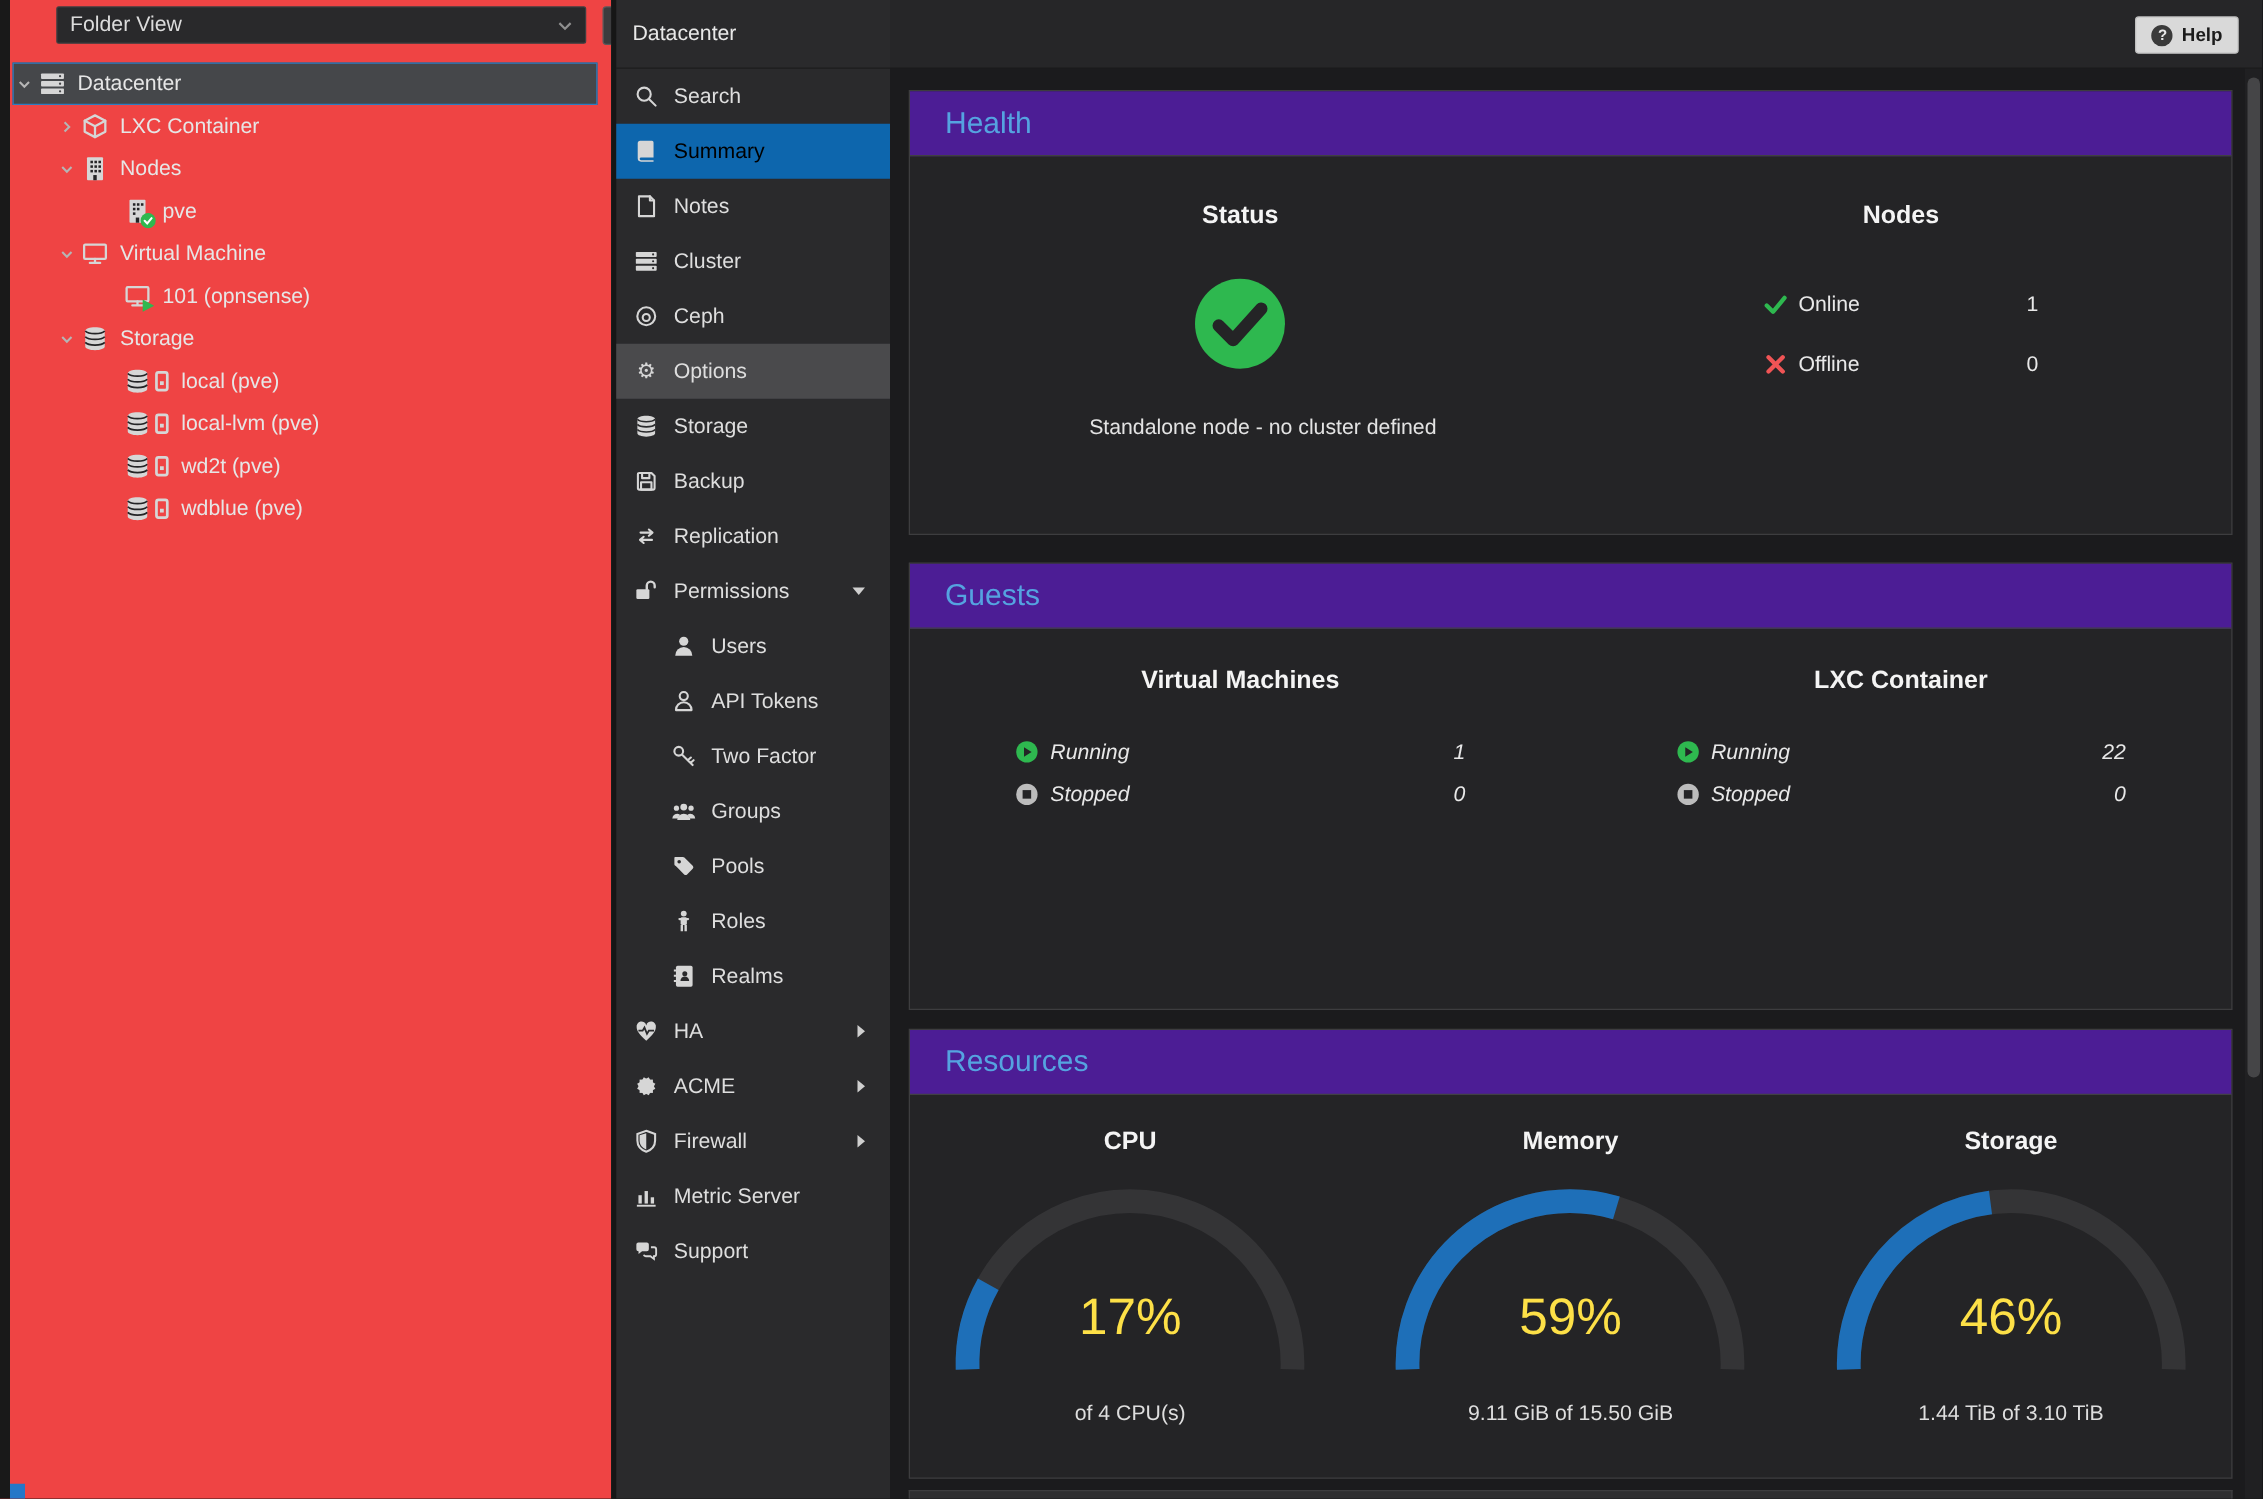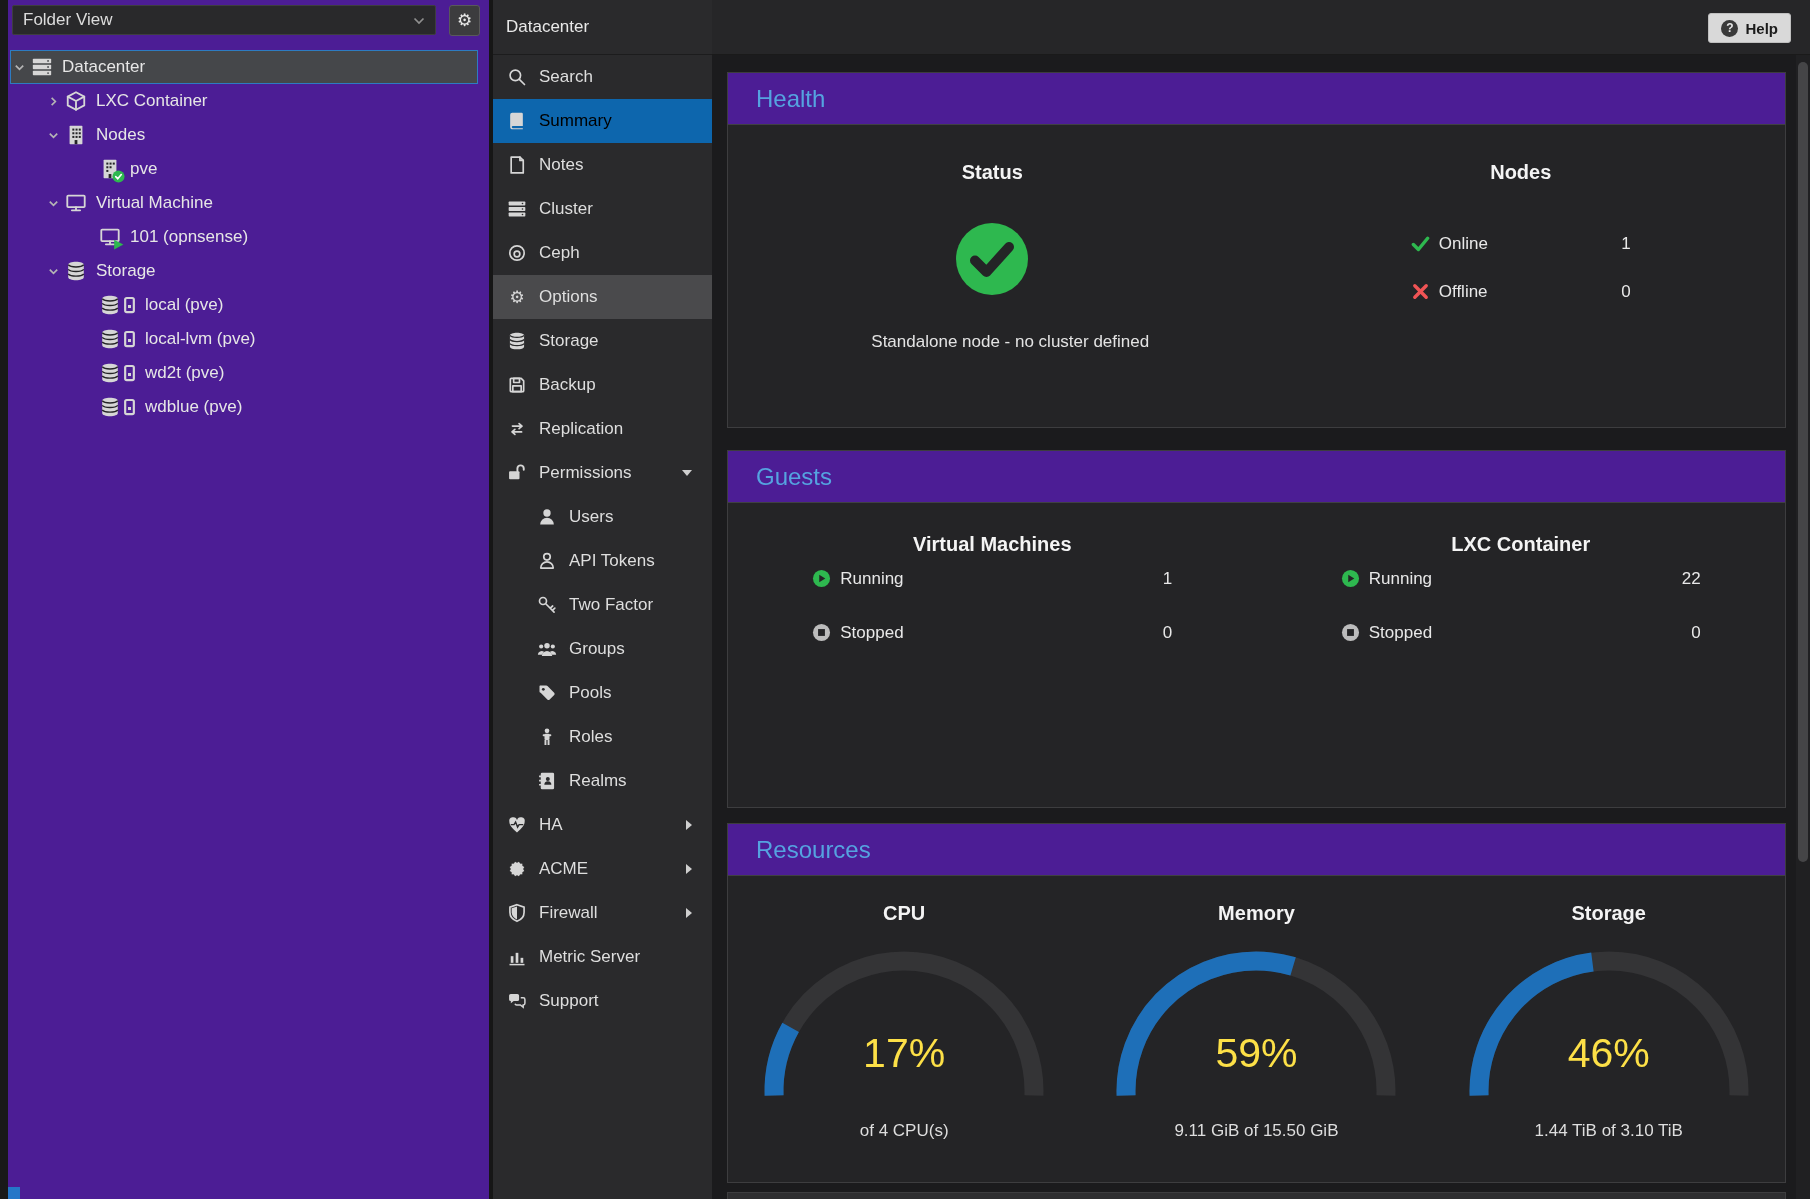--- a/index.html
+++ b/index.html
@@ -2,21 +2,21 @@
 <html><head>
 <meta charset="utf-8">
 <style>
   * { margin:0; padding:0; box-sizing:border-box; }
   html,body { width:1810px; height:1199px; background:#151515; overflow:hidden;
               font-family:"Liberation Sans","DejaVu Sans",sans-serif; }
   .stage { position:relative; width:1810px; height:1199px; background:#1b1b1d; }
 
   
   .left-panel { position:absolute; left:0; top:0; width:489px; height:1199px;
-                background:#4c1d95; border-left:8px solid #191919; }
+                background:#ef4444; border-left:8px solid #191919;padding-left:33px; }
   .lp-header { position:relative; height:46px; }
   .view-select { position:absolute; left:4px; top:5px; width:424px; height:30px;
                  background:#29292b; border:1px solid #3e3e40; border-radius:2px;
                  color:#dcdcdc; font-size:17px; display:flex; align-items:center;
                  padding:0 10px; }
   .view-select .chev { margin-left:auto; }
   .gear-btn { position:absolute; left:441px; top:5px; width:31px; height:31px;
               background:#3c3c3e; border:1px solid #59595b; border-radius:3px;
               color:#e8e8e8; font-size:17px; display:flex; align-items:center;
               justify-content:center; cursor:pointer; }
@@ -77,21 +77,21 @@
   .p-res { margin-top:15px; }
   .p-res .panel-b { height:306px; display:flex; }
   .col2 { width:50%; padding-top:36px; display:flex; flex-direction:column; align-items:center; }
   .col3 { width:33.33%; padding-top:26px; display:flex; flex-direction:column; align-items:center; }
   .col-head { color:#f4f4f4; font-size:20px; font-weight:bold; }
 
   .big-check { margin-top:32px; width:86px; height:86px; }
   .status-msg { margin-top:30px; color:#e3e3e3; font-size:17px;margin-left:36px; }
 
   .kv-rows { margin-top:50px; width:220px; display:flex; flex-direction:column; gap:16px; }
-  .kv-rows.wide { width:360px; margin-top:13px; gap:22px; }
+  .kv-rows.wide { width:360px; margin-top:36px; gap:2px;font-style:italic; }
   .kv-row { height:32px; display:flex; color:#e8e8e8; font-size:17px; }
   .kv-ic { width:19px; height:19px; margin-right:9px; }
   .kv-ic svg { width:100%; height:100%; display:block; }
   .kv-val { margin-left:auto; }
 
   .gauge-wrap { position:relative; margin-top:22px; width:300px; height:160px; }
   .gauge-wrap svg { width:300px; height:160px; display:block; }
   .gauge-pct { position:absolute; left:0; right:0; top:83px; text-align:center;
                color:#fde047; font-size:41px; }
   .gauge-detail { margin-top:14px; color:#dedede; font-size:17px; }

